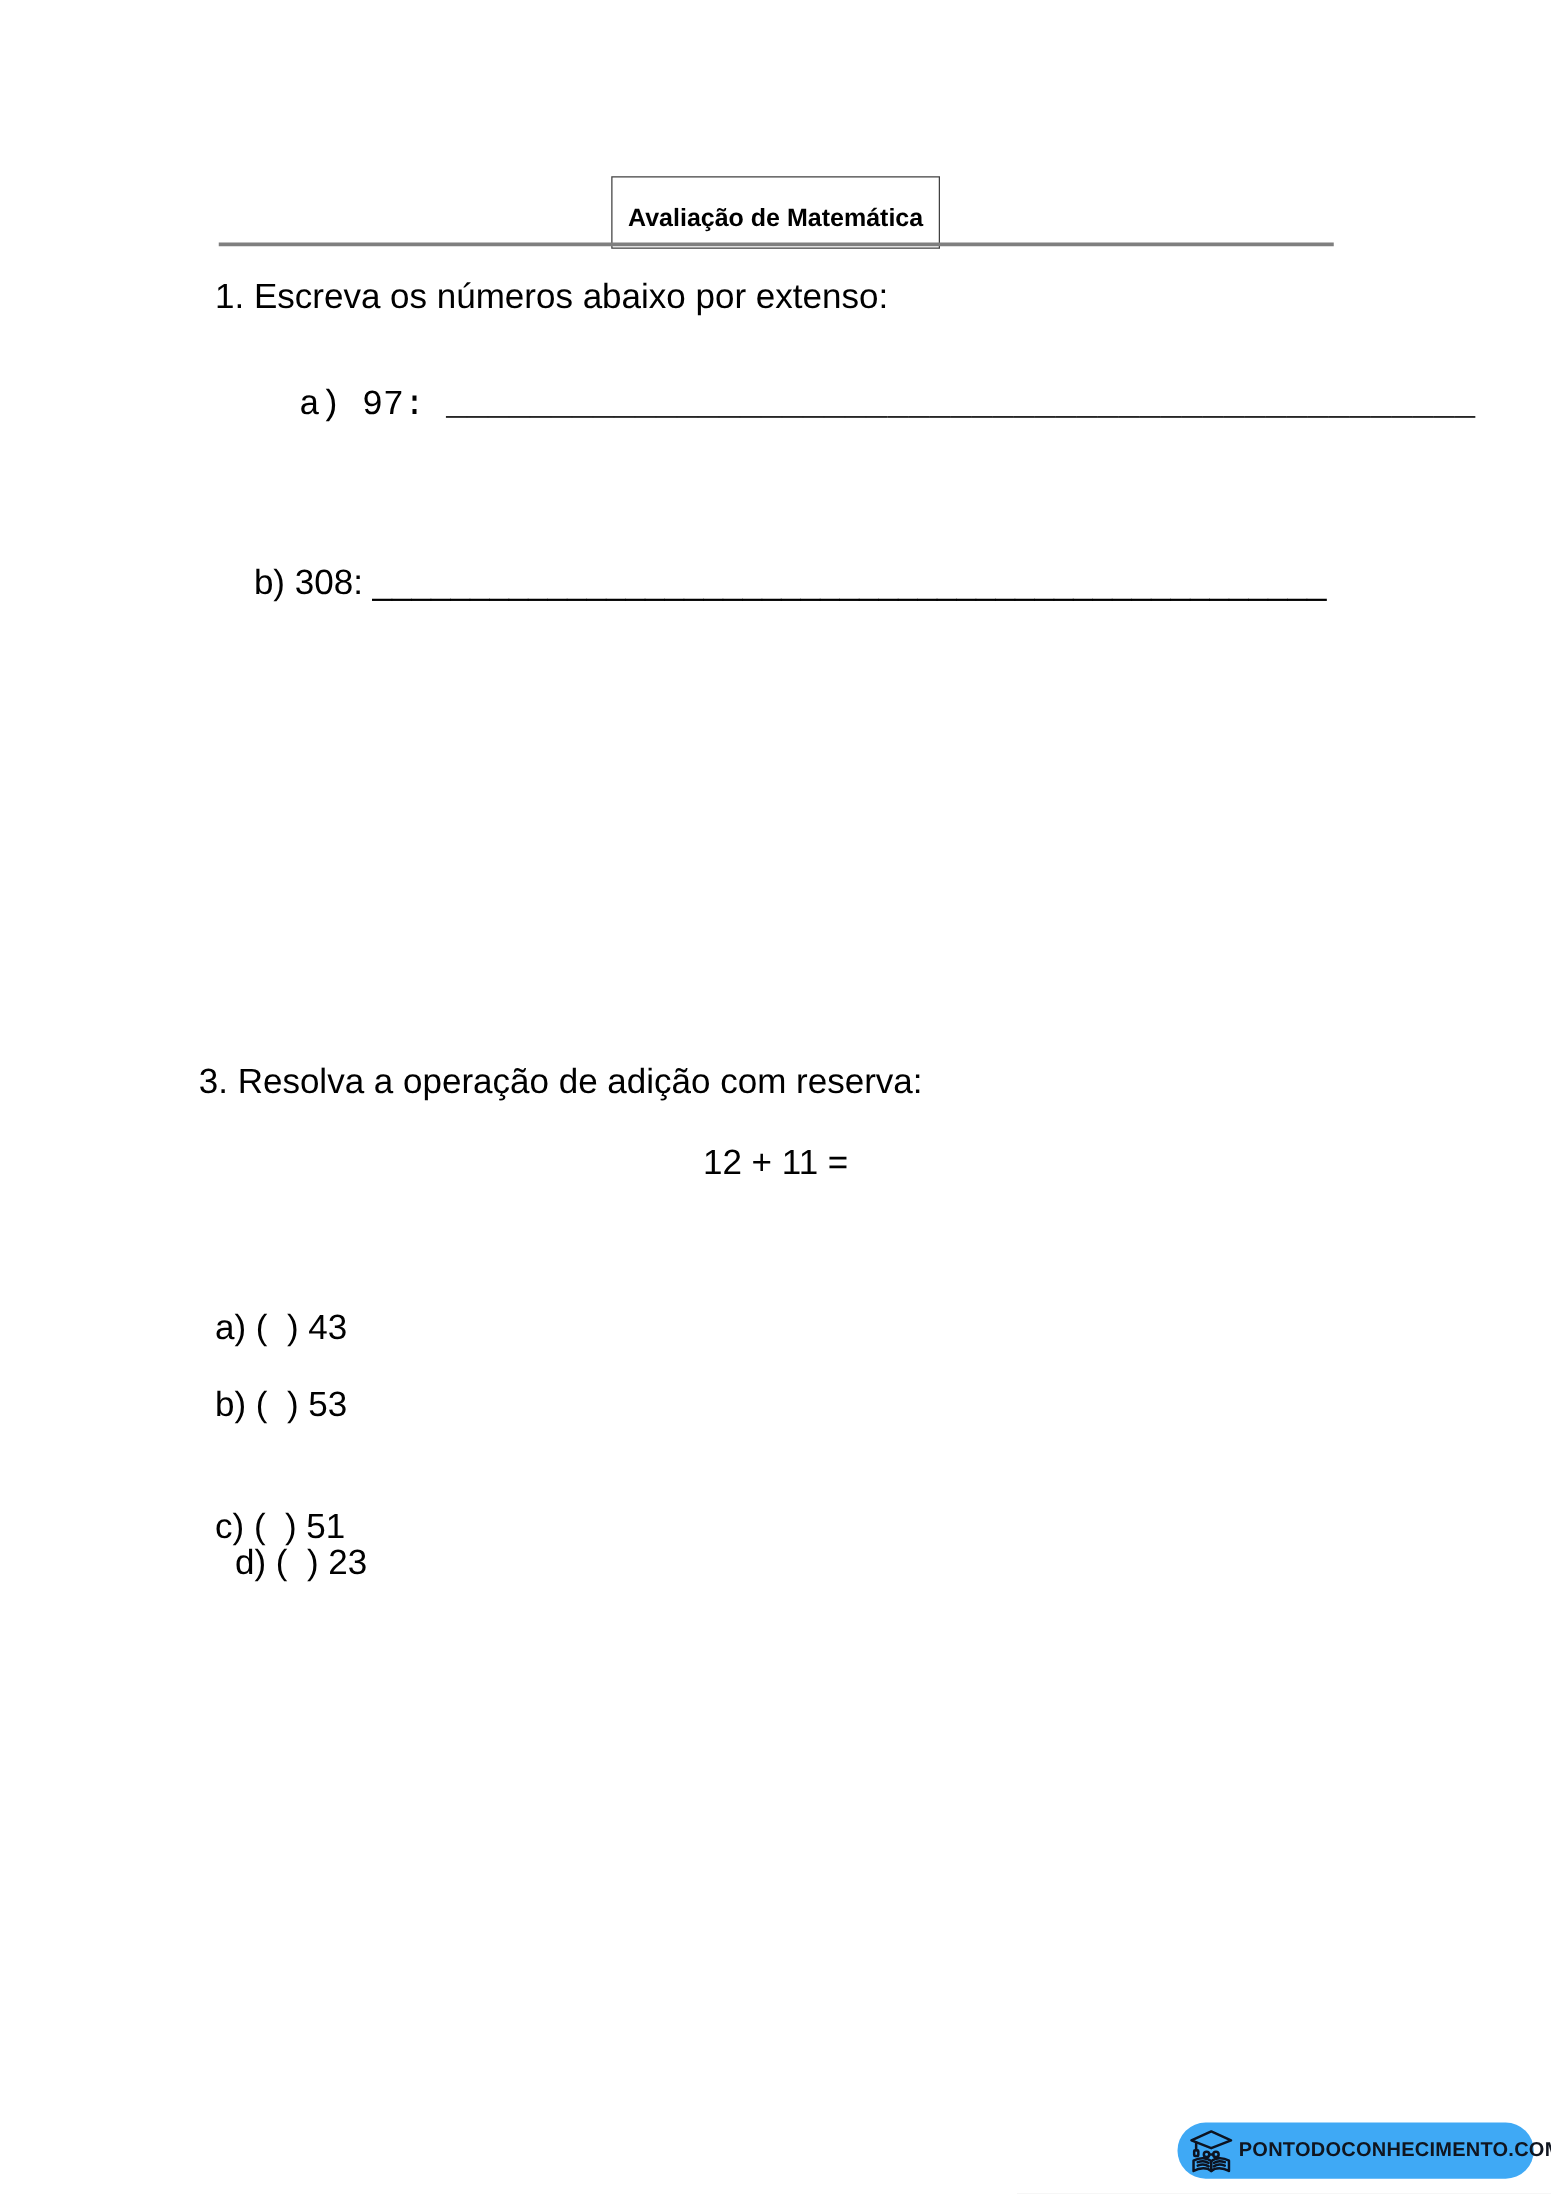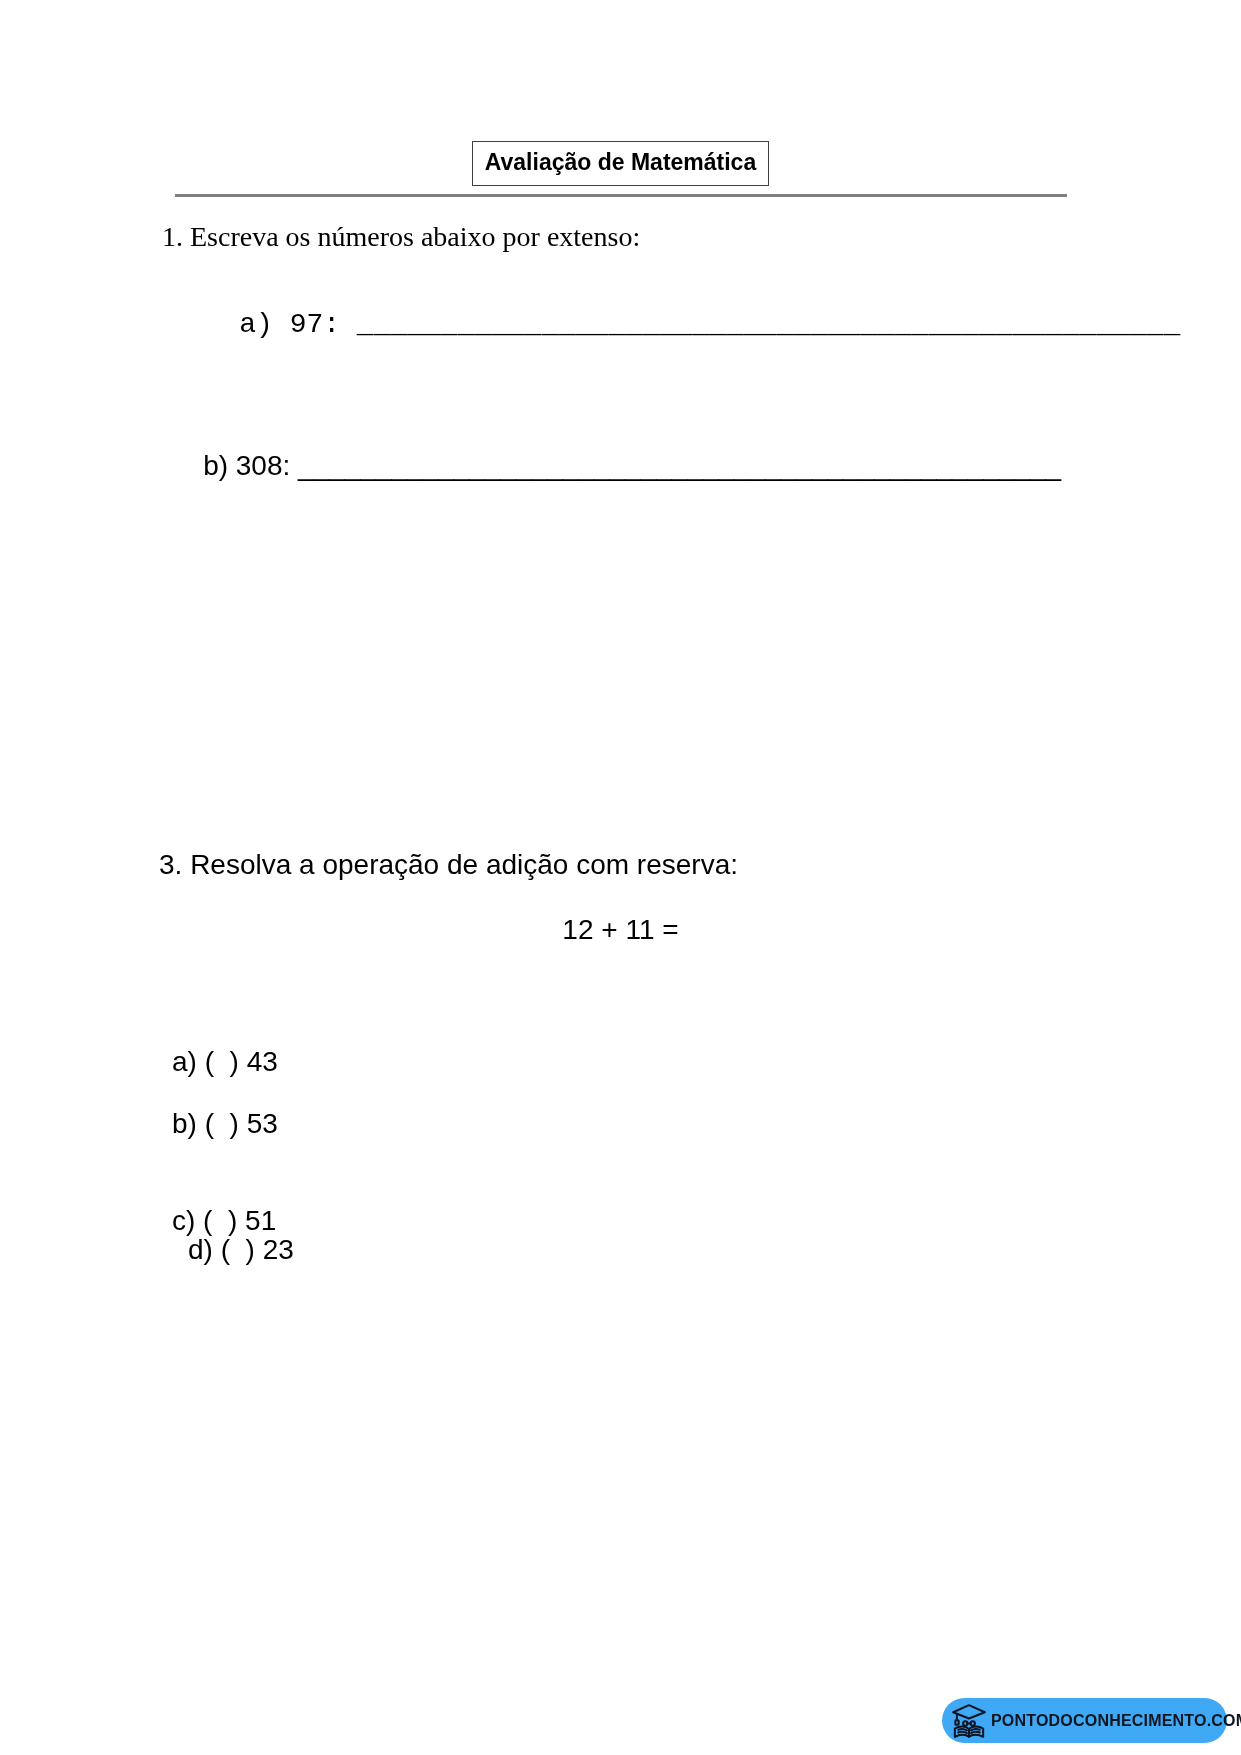--- a/index.html
+++ b/index.html
@@ -20,35 +20,35 @@
   }
   .title-wrap {
     top: 141px;
     left: 0;
     width: 100%;
     display: flex;
     justify-content: center;
   }
   .title-box {
     border: 1.5px solid #404040;
-    padding: 3px 12px 5px 12px;
-    font-size: 23px;
+    padding: 16px 12px 5px 12px;
+    font-size: 20px;
     font-weight: bold;
     line-height: 35px;
     white-space: pre;
     background: #ffffff;
   }
   .title-divider {
     top: 194px;
     left: 175px;
     width: 892px;
     height: 3px;
     background: #7f7f7f;
   }
-  .q1-prompt   { top: 220px;  left: 162px; font-family: Liberation Serif, serif; }
+  .q1-prompt   { top: 220px;  left: 172px; }
   .item-a      { top: 274px;  left: 172px; font-family: Liberation Mono, monospace; }
   .item-b      { top: 415px;  left: 172px; }
   .q2-prompt   { top: 546px;  left: 172px; }
   .q2-prompt span { display: block; }
   .q2-answer   { top: 716px;  left: 172px; }
   .q3-prompt   { top: 848px;  left: 159px; }
   .expression  { top: 913px;  left: 0; width: 100%; text-align: center; }
   .opt-a       { top: 1045px; left: 172px; }
   .opt-b       { top: 1107px; left: 172px; }
   .opt-c       { top: 1204px; left: 172px; }

